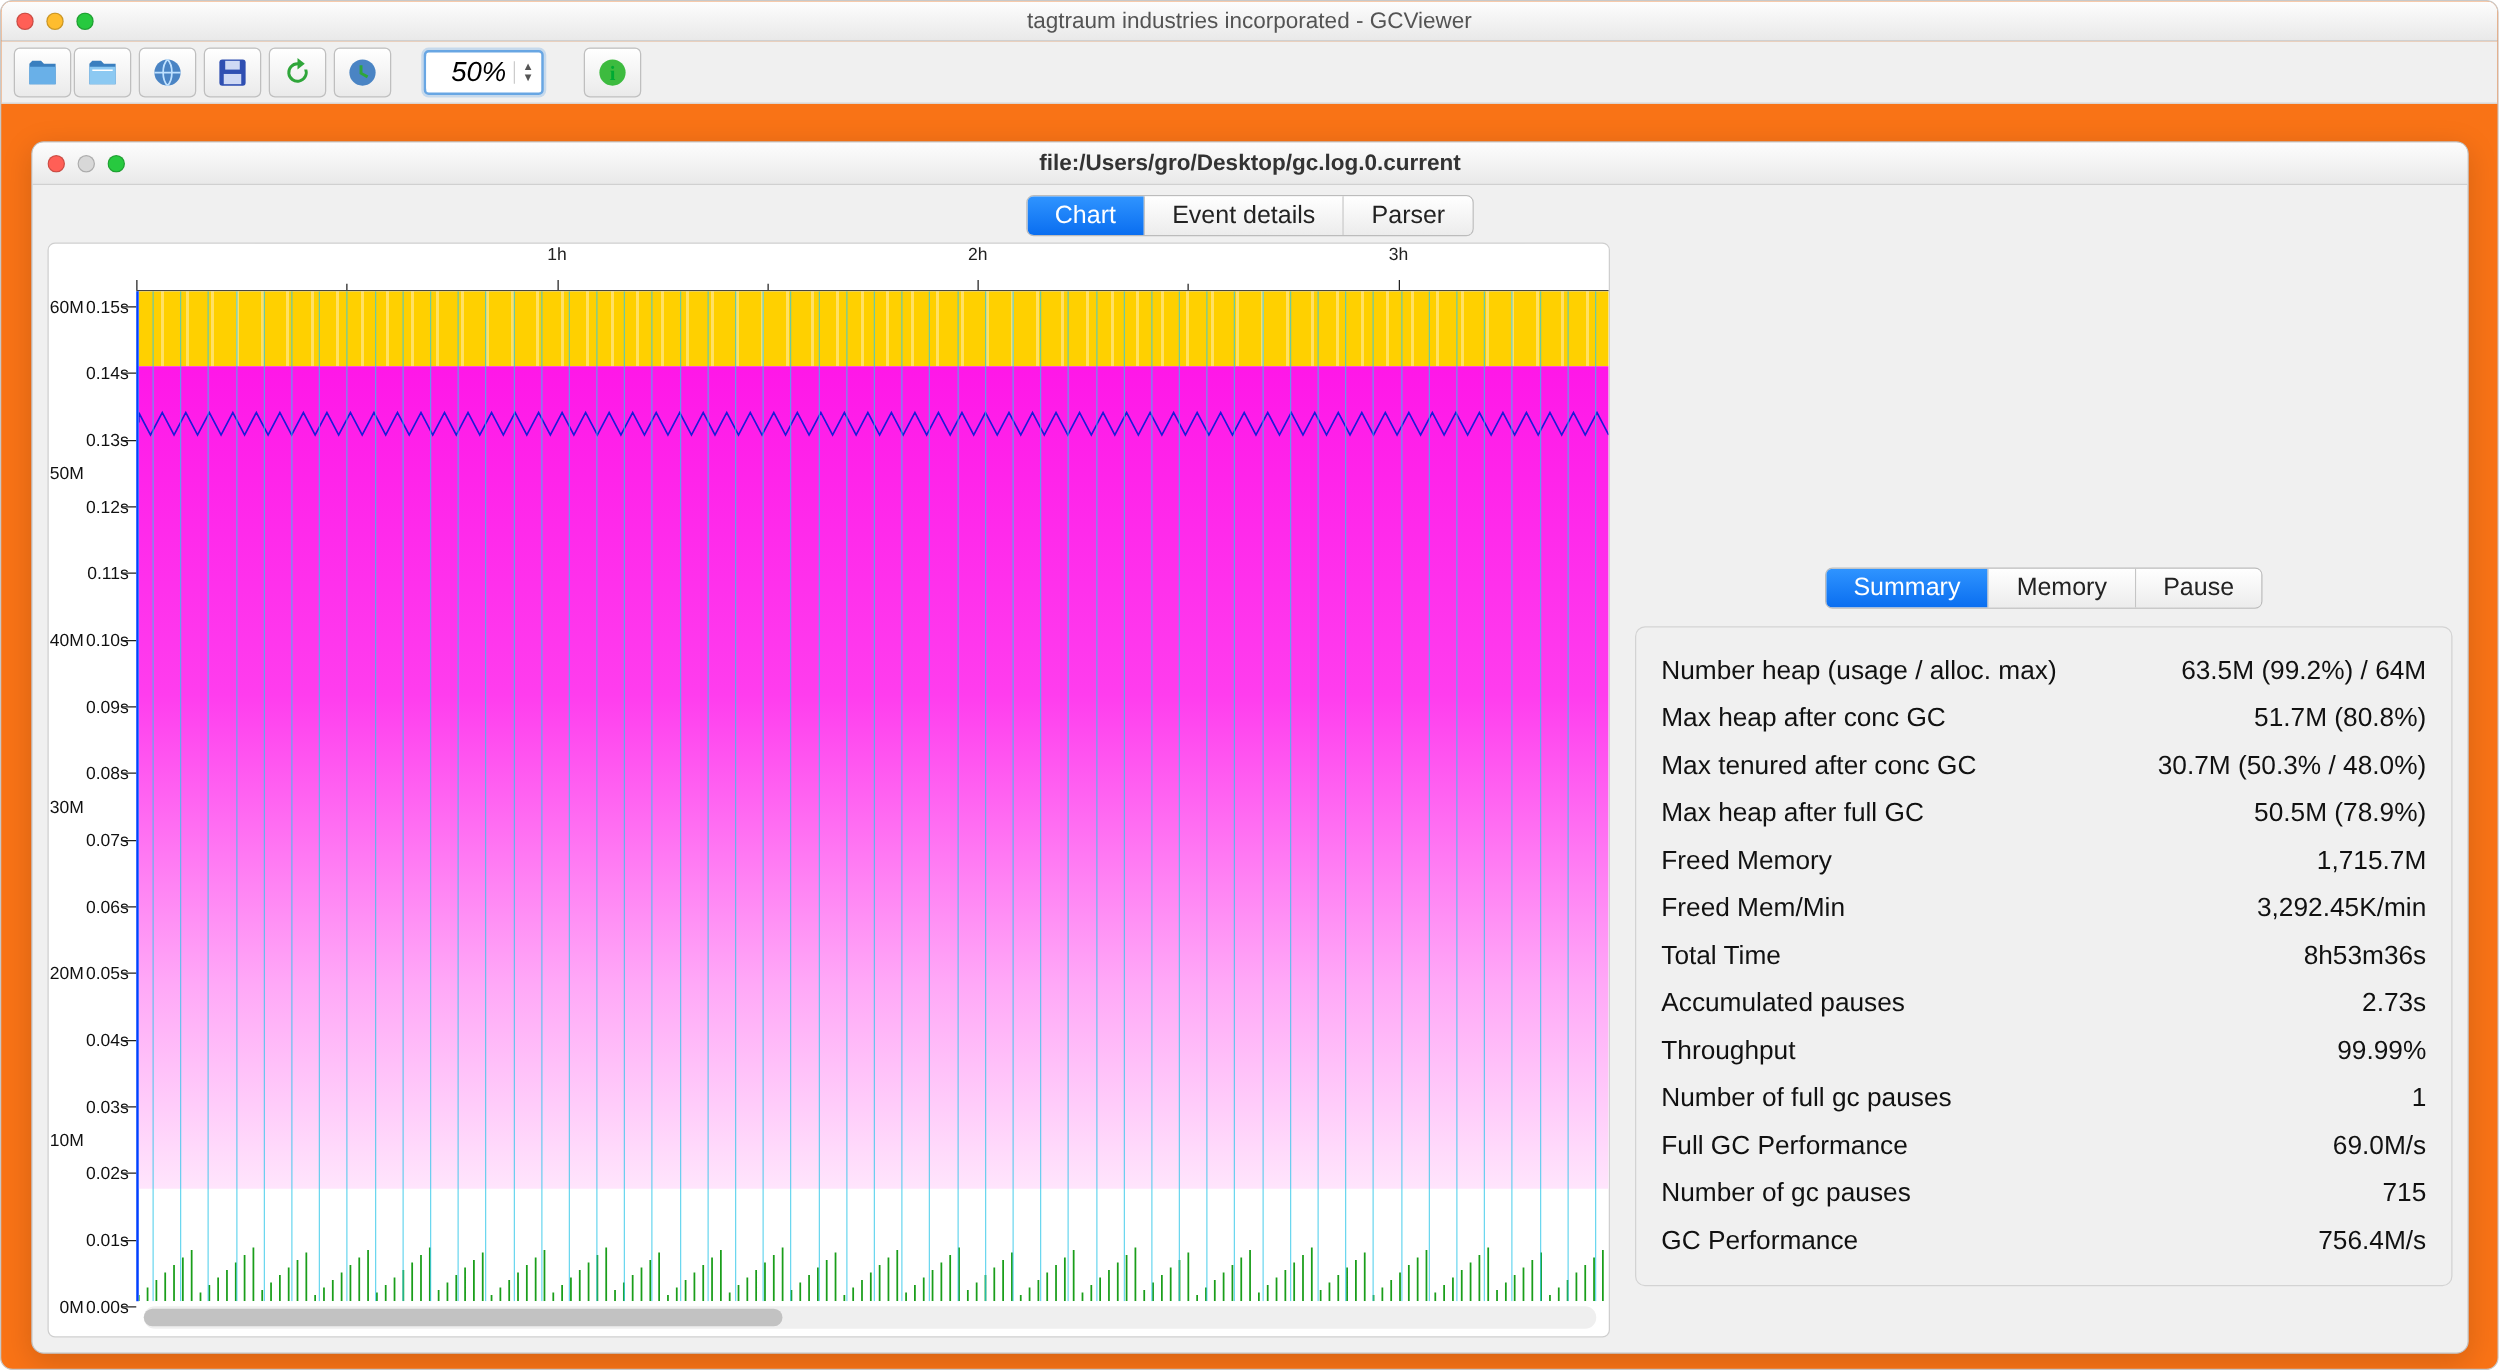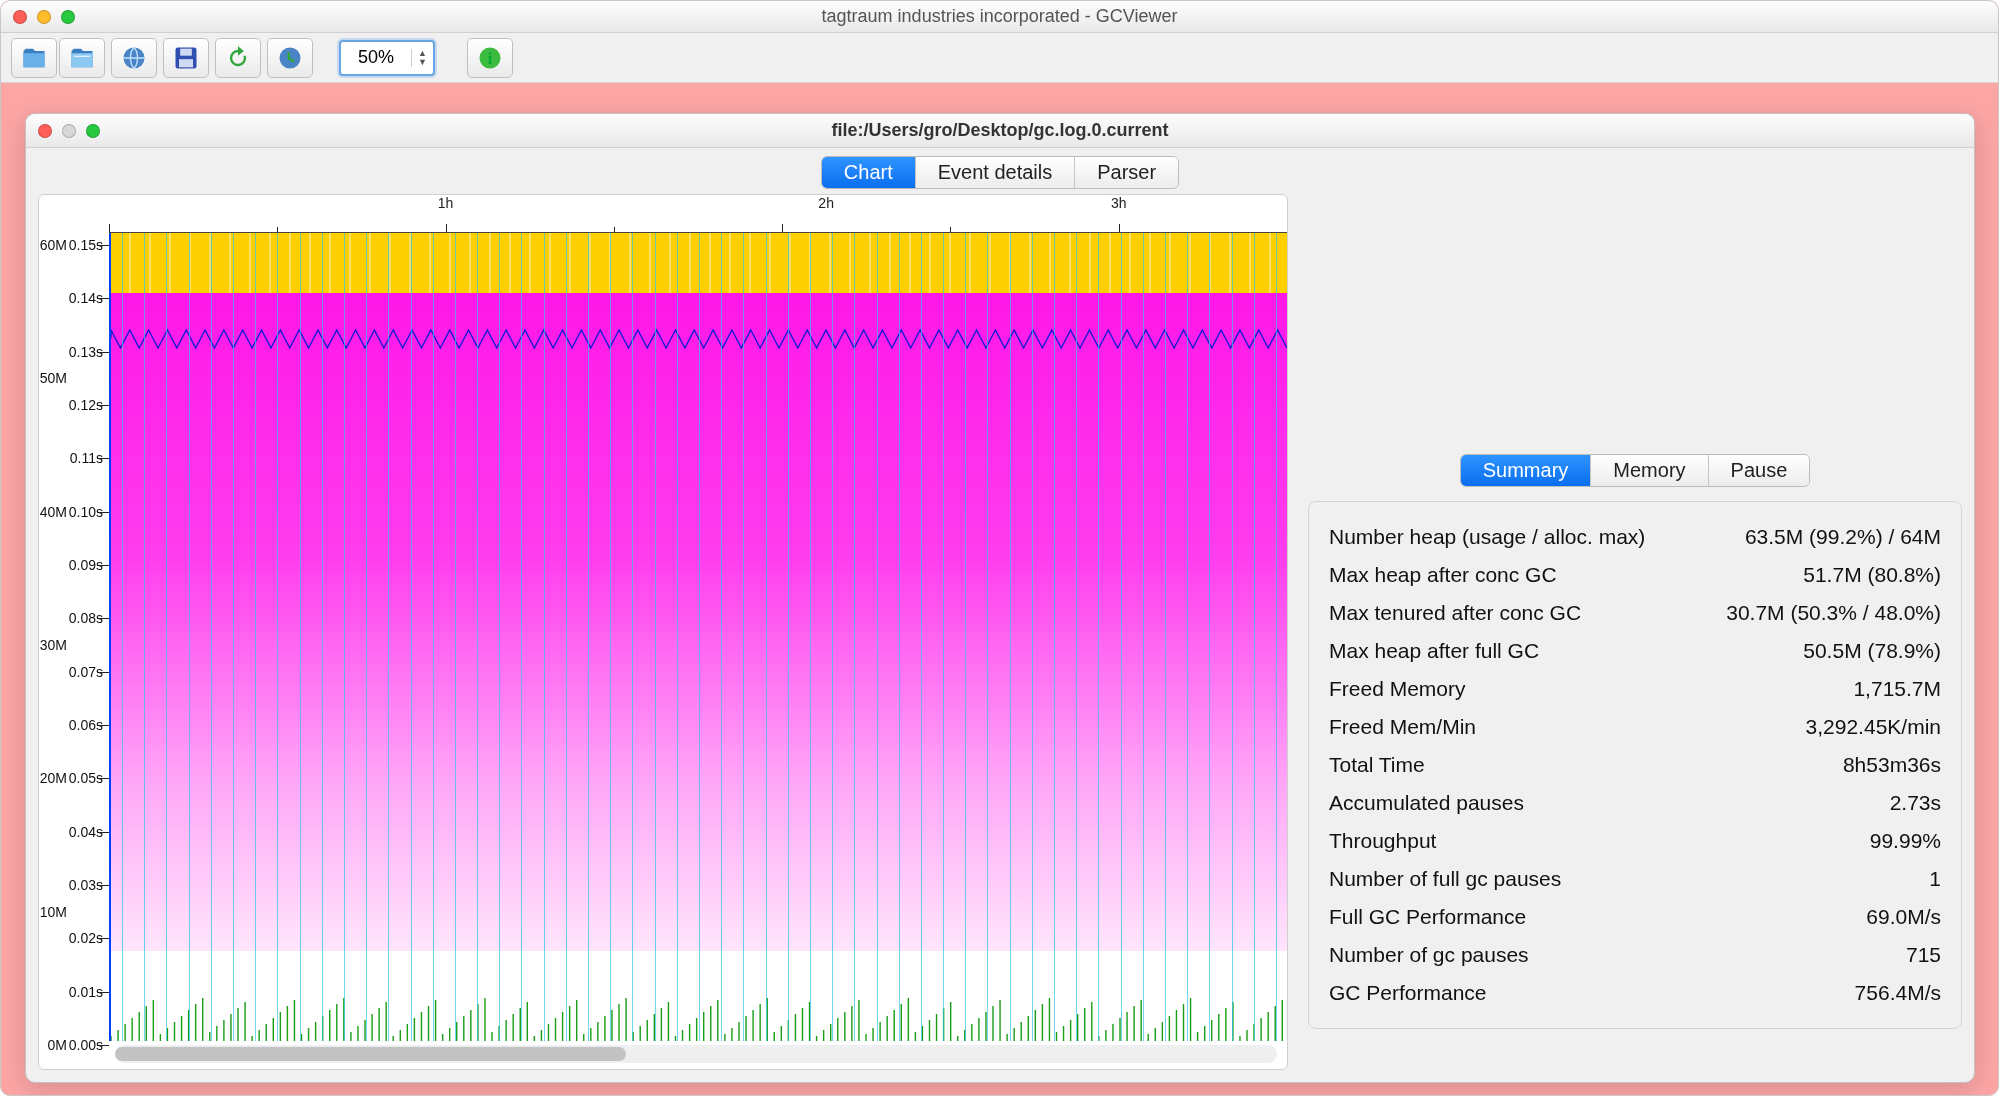--- a/index.html
+++ b/index.html
@@ -2,21 +2,21 @@
 <html><head>
 <meta charset="utf-8">
 <style>
   * { box-sizing: border-box; margin: 0; padding: 0; }
   html, body { width: 1999px; height: 1096px; background: #ffffff; font-family: "Helvetica Neue", Helvetica, Arial, sans-serif; font-size: 18px; color: #222; }
   body { transform-origin: top left; }
 
   
   .window {
     width: 1999px; height: 1096px;
-    background: #fca5a5;
+    background: #f97316;
     border: 1px solid #c8c8c8;
     border-radius: 10px;
     overflow: hidden;
     position: relative;
   }
   .titlebar {
     height: 32px;
     display: flex; align-items: center;
     padding: 0 12px;
     background: linear-gradient(#fdfdfd, #e9e9e9);
@@ -52,21 +52,21 @@
   .zoom-group {
     margin-left: 20px;
     display: flex; align-items: center;
     border: 2px solid #68a6e3;
     border-radius: 4px;
     background: #fff;
     box-shadow: 0 0 0 2px rgba(104,166,227,0.3);
     height: 36px;
   }
   .zoom-group input {
-    width: 70px; border: none; outline: none; font-size: 18px; padding: 0 6px; text-align: center;
+    width: 70px; border: none; outline: none; font-size: 22px; padding: 0 6px; text-align: right; font-style: italic;
   }
   .zoom-spin { width: 22px; display: flex; flex-direction: column; border-left: 1px solid #ccc; }
   .zoom-spin div { flex:1; display:flex; align-items:center; justify-content:center; font-size:9px; color:#555; cursor:pointer; line-height: 1; }
 
   
   .docwin {
     position: absolute; left: 24px; top: 112px;
     width: 1950px; height: 970px;
     background: #f0f0f0;
     border: 1px solid #c2c2c2;
@@ -261,21 +261,21 @@
       <div class="chart-panel">
         <div class="chart-timeaxis">
 
         <div class="tmark" style="left: 0%;"></div>
             <div class="tmark" style="left: 14.2857%; height: 5px;"></div>
             <div class="tick" style="left: 28.5714%;">
               <span>1h</span>
             </div>
             <div class="tmark" style="left: 28.5714%;"></div>
             <div class="tmark" style="left: 42.8571%; height: 5px;"></div>
-            <div class="tick" style="left: 57.1429%; margin-left: 44px;">
+            <div class="tick" style="left: 57.1429%;">
               <span>2h</span>
             </div>
             <div class="tmark" style="left: 57.1429%;"></div>
             <div class="tmark" style="left: 71.4286%; height: 5px;"></div>
             <div class="tick" style="left: 85.7143%;">
               <span>3h</span>
             </div>
             <div class="tmark" style="left: 85.7143%;"></div>
             <div class="tmark" style="left: 100%; height: 5px;"></div>
           </div>

